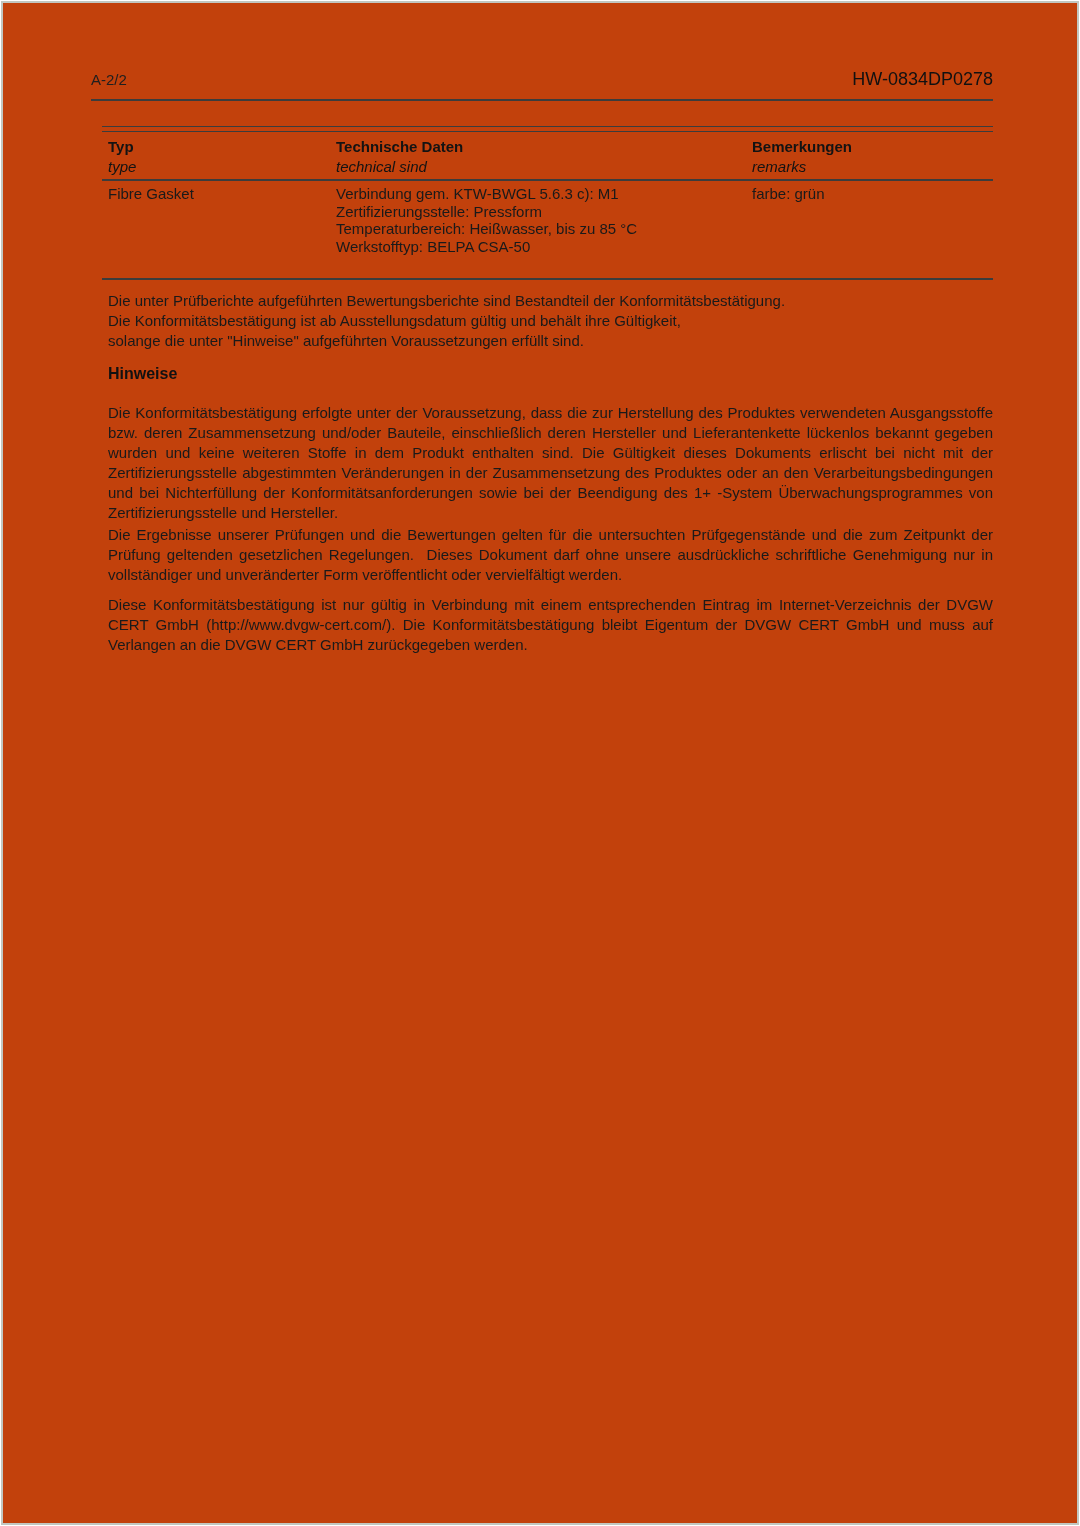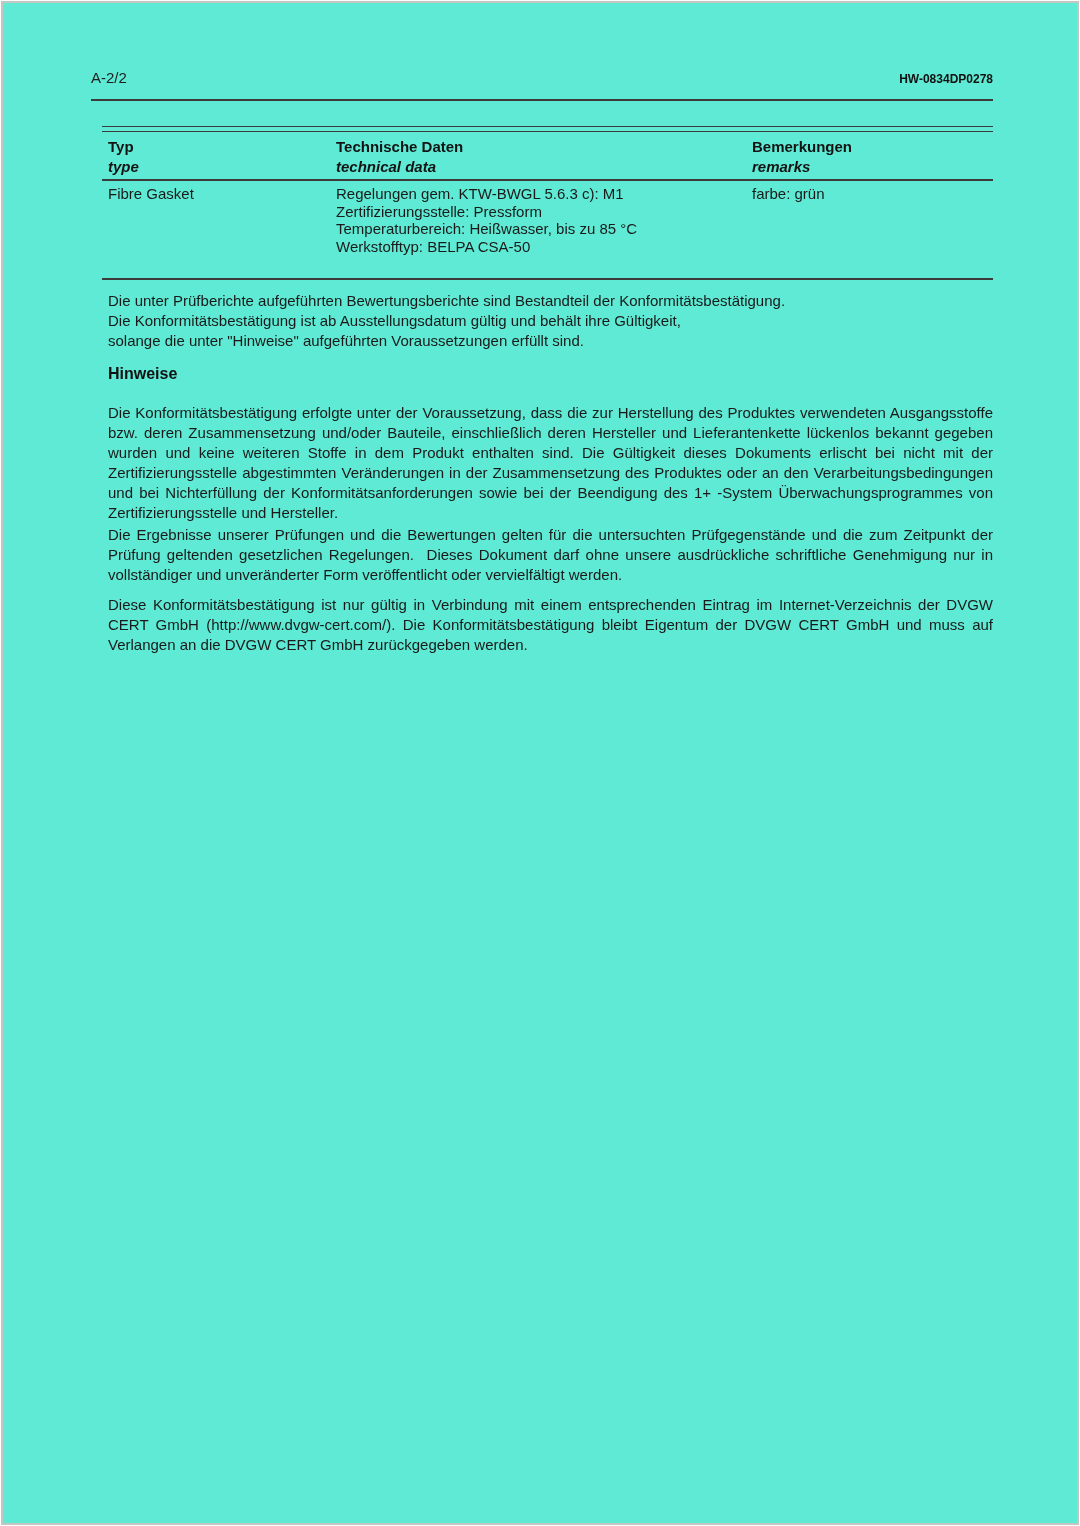--- a/index.html
+++ b/index.html
@@ -12,39 +12,39 @@
     height: 1526px;
     position: relative;
     font-family: "Liberation Sans", sans-serif;
     color: #1a1a1a;
     overflow: hidden;
   }
   .page {
     position: absolute;
     inset: 1px;
     border: 2px solid #c2c7c1;
-    background: #5eead4;
+    background: #c2410c;
   }
   
   .doc-header {
     position: absolute;
     top: 66px;
     left: 88px;
     width: 902px; 
     display: flex;
     justify-content: space-between;
     align-items: baseline;
   }
   .page-ref {
     font-size: 15px;
     color: #1f1f1f;
   }
   .doc-number {
-    font-size: 12px;
-    font-weight: bold;
+    font-size: 18px;
+    font-weight: normal;
     color: #111111;
   }
   .header-rule {
     position: absolute;
     top: 96px;
     left: 88px;
     width: 902px;
     height: 2px;
     background: #3c3c3c;
   }
@@ -72,21 +72,21 @@
     padding-bottom: 3px;
   }
   .h-de {
     font-size: 15px;
     font-weight: bold;
     line-height: 20px;
     color: #131313;
   }
   .h-en {
     font-size: 15px;
-    font-weight: bold;
+    font-weight: normal;
     font-style: italic;
     line-height: 19px;
     color: #131313;
   }
   .rule-thick {
     height: 0;
     border-bottom: 2px solid #3c3c3c;
   }
   .t-body .t-cell {
     padding-top: 4px;
@@ -129,34 +129,34 @@
   <div class="spec-table">
     <div class="rule-double"></div>
 
     <div class="t-row t-head">
       <div class="t-cell">
         <div class="h-de">Typ</div>
         <div class="h-en">type</div>
       </div>
       <div class="t-cell">
         <div class="h-de">Technische Daten</div>
-        <div class="h-en">technical data</div>
+        <div class="h-en">technical sind</div>
       </div>
       <div class="t-cell">
         <div class="h-de">Bemerkungen</div>
         <div class="h-en">remarks</div>
       </div>
     </div>
 
     <div class="rule-thick"></div>
 
     <div class="t-row t-body">
       <div class="t-cell">Fibre Gasket</div>
       <div class="t-cell">
-        <div>Regelungen gem. KTW-BWGL 5.6.3 c): M1</div>
+        <div>Verbindung gem. KTW-BWGL 5.6.3 c): M1</div>
         <div>Zertifizierungsstelle: Pressform</div>
         <div>Temperaturbereich: Heißwasser, bis zu 85 °C</div>
         <div>Werkstofftyp: BELPA CSA-50</div>
       </div>
       <div class="t-cell">farbe: grün</div>
     </div>
 
     <div class="rule-thick"></div>
   </div>
 

